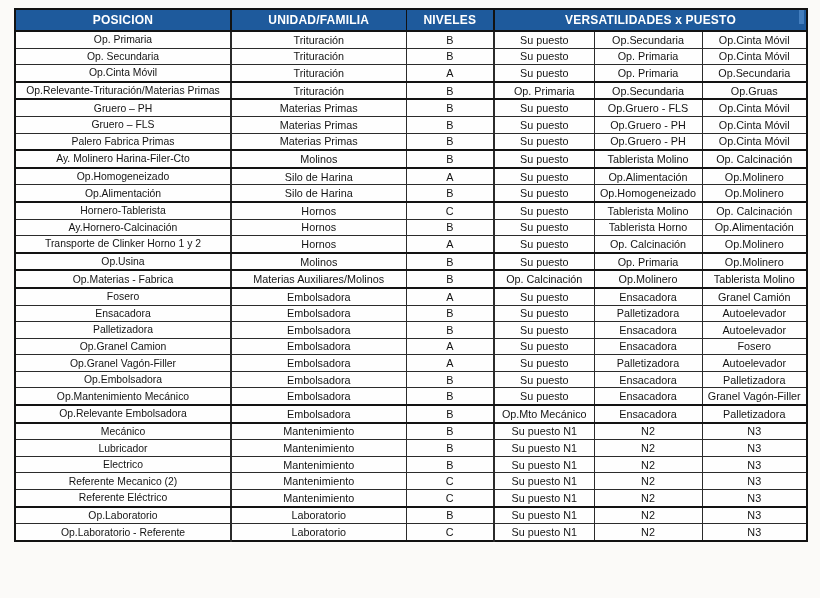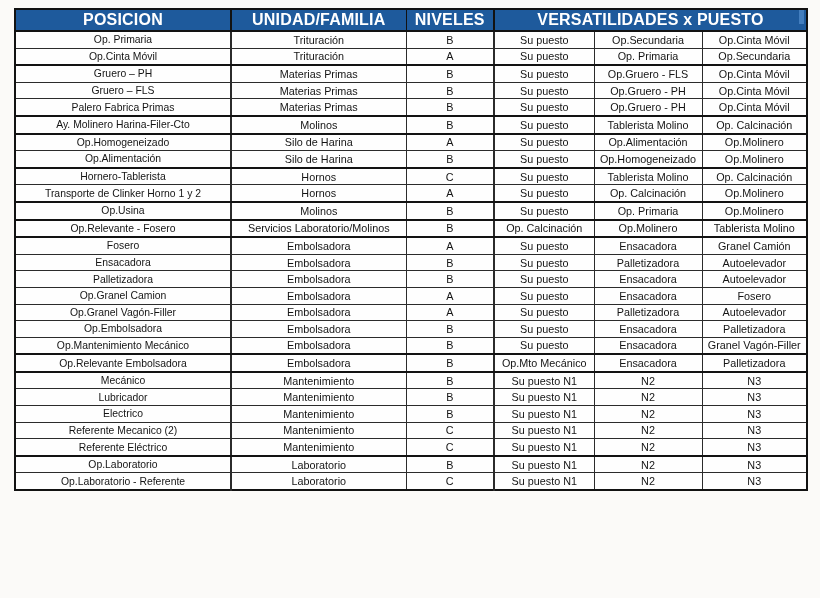--- a/index.html
+++ b/index.html
@@ -32,21 +32,21 @@
   col.c1 { width: 216px; }
   col.c2 { width: 175px; }
   col.c3 { width: 88px;  }
   col.c4 { width: 100px; }
   col.c5 { width: 108px; }
   col.c6 { width: 105px; }
 
   table.matrix th {
     background: var(--header-bg, #1e5a9c);
     color: var(--header-text, #fff);
-    font-size: 16px;
+    font-size: 12px;
     font-weight: bold;
     height: 20px;
     padding: 0 2px;
     border: 1px solid var(--outer-border, #111);
     border-bottom: 2px solid var(--outer-border, #111);
     white-space: nowrap;
     overflow: hidden;
     text-align: center;
     letter-spacing: 0.2px;
   }
@@ -108,27 +108,43 @@
     </thead>
     <tbody id="table-body">
         <tr>
           <td>Op. Primaria</td>
           <td>Trituración</td>
           <td>B</td>
           <td>Su puesto</td>
           <td>Op.Secundaria</td>
           <td>Op.Cinta Móvil</td>
         </tr>
-        <tr class="group-end">
-          <td>Op.Cinta Móvil</td>
+        <tr>
+          <td>Op. Secundaria</td>
           <td>Trituración</td>
+          <td>B</td>
+          <td>Su puesto</td>
+          <td>Op. Primaria</td>
+          <td>Op.Cinta Móvil</td>
+        </tr>
+        <tr class="group-end">
+          <td>Op.Cinta Móvil</td>
+          <td>Trituración</td>
           <td>A</td>
           <td>Su puesto</td>
           <td>Op. Primaria</td>
           <td>Op.Secundaria</td>
+        </tr>
+        <tr class="group-end">
+          <td>Op.Relevante-Trituración/Materias Primas</td>
+          <td>Trituración</td>
+          <td>B</td>
+          <td>Op. Primaria</td>
+          <td>Op.Secundaria</td>
+          <td>Op.Gruas</td>
         </tr>
         <tr>
           <td>Gruero – PH</td>
           <td>Materias Primas</td>
           <td>B</td>
           <td>Su puesto</td>
           <td>Op.Gruero - FLS</td>
           <td>Op.Cinta Móvil</td>
         </tr>
         <tr>
@@ -172,39 +188,47 @@
           <td>Op.Molinero</td>
         </tr>
         <tr>
           <td>Hornero-Tablerista</td>
           <td>Hornos</td>
           <td>C</td>
           <td>Su puesto</td>
           <td>Tablerista Molino</td>
           <td>Op. Calcinación</td>
         </tr>
+        <tr>
+          <td>Ay.Hornero-Calcinación</td>
+          <td>Hornos</td>
+          <td>B</td>
+          <td>Su puesto</td>
+          <td>Tablerista Horno</td>
+          <td>Op.Alimentación</td>
+        </tr>
         <tr class="group-end">
           <td>Transporte de Clinker Horno 1 y 2</td>
           <td>Hornos</td>
           <td>A</td>
           <td>Su puesto</td>
           <td>Op. Calcinación</td>
           <td>Op.Molinero</td>
         </tr>
         <tr class="group-end">
           <td>Op.Usina</td>
           <td>Molinos</td>
           <td>B</td>
           <td>Su puesto</td>
           <td>Op. Primaria</td>
           <td>Op.Molinero</td>
         </tr>
         <tr class="group-end">
-          <td>Op.Relevante - Fosero</td>
-          <td>Servicios Laboratorio/Molinos</td>
+          <td>Op.Materias - Fabrica</td>
+          <td>Materias Auxiliares/Molinos</td>
           <td>B</td>
           <td>Op. Calcinación</td>
           <td>Op.Molinero</td>
           <td>Tablerista Molino</td>
         </tr>
         <tr>
           <td>Fosero</td>
           <td>Embolsadora</td>
           <td>A</td>
           <td>Su puesto</td>

